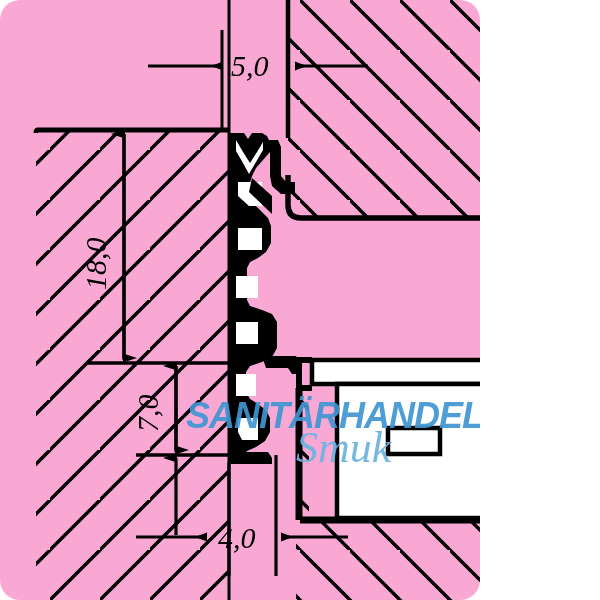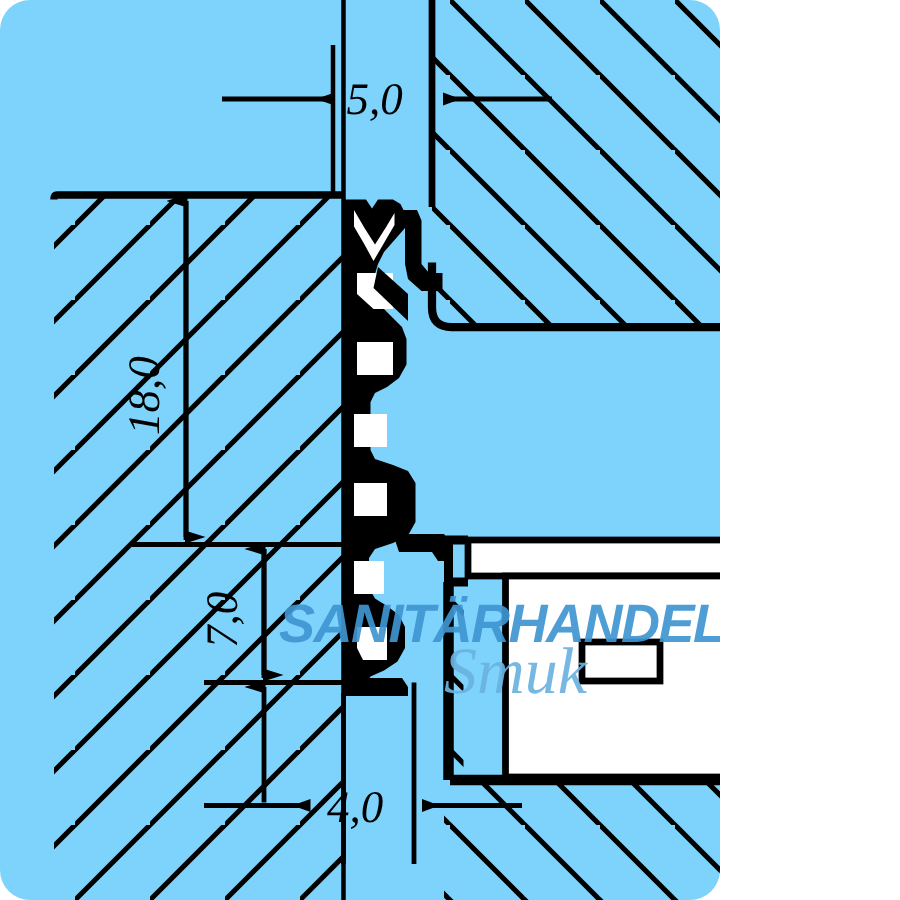--- a/index.html
+++ b/index.html
@@ -4,21 +4,21 @@
 <style>
   html, body {
     margin: 0;
     padding: 0;
     background: #ffffff;
   }
   #stage {
     position: relative;
     width: 480px;
     height: 600px;
-    background: #7dd3fc;
+    background: #f9a8d4;
     overflow: hidden;
     font-family: "Liberation Sans", sans-serif;
     border-radius: 20px;
   }
   #drawing {
     position: absolute;
     left: 0;
     top: 0;
     width: 600px;
     height: 600px;

